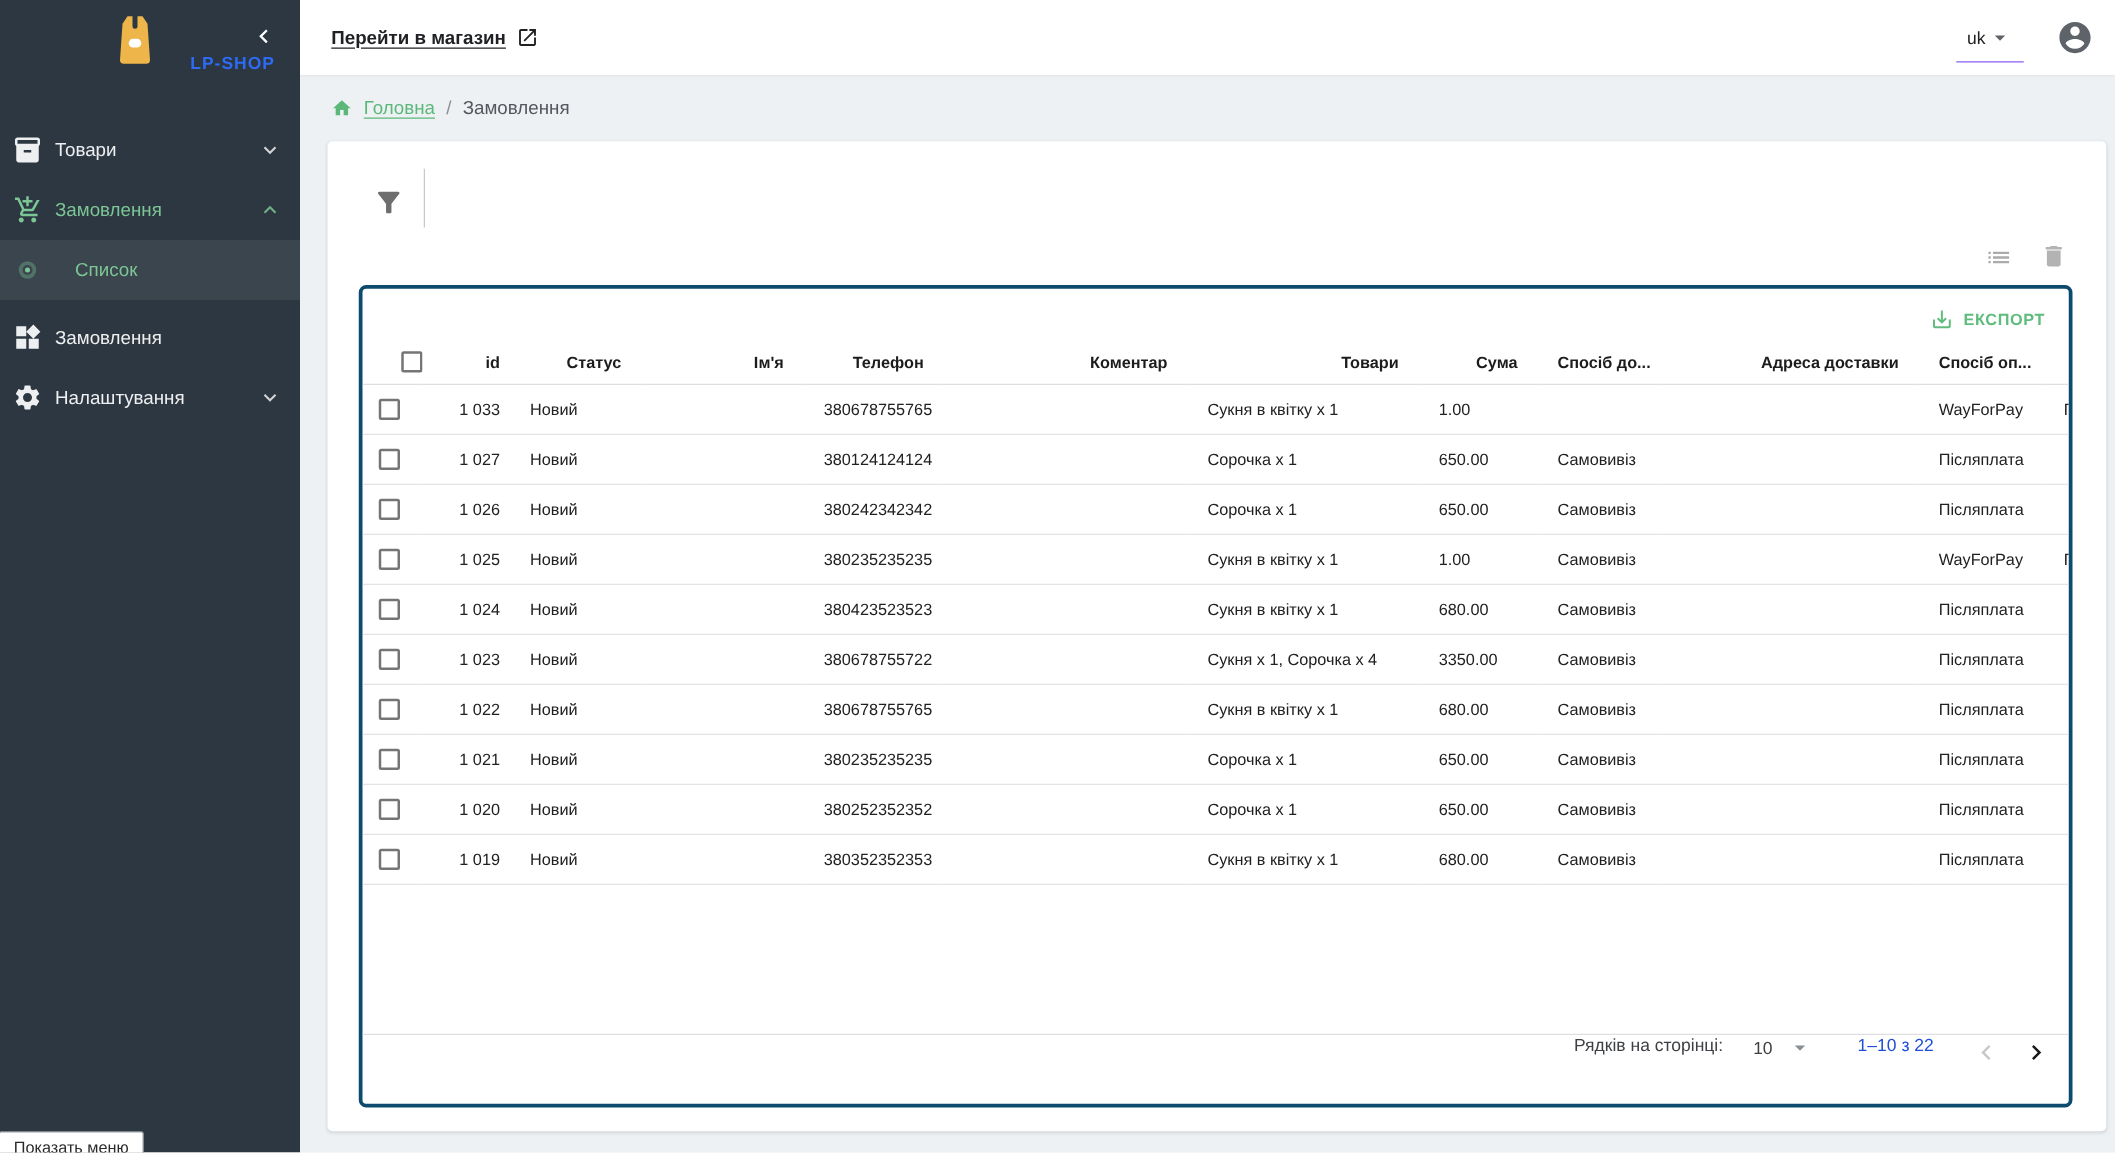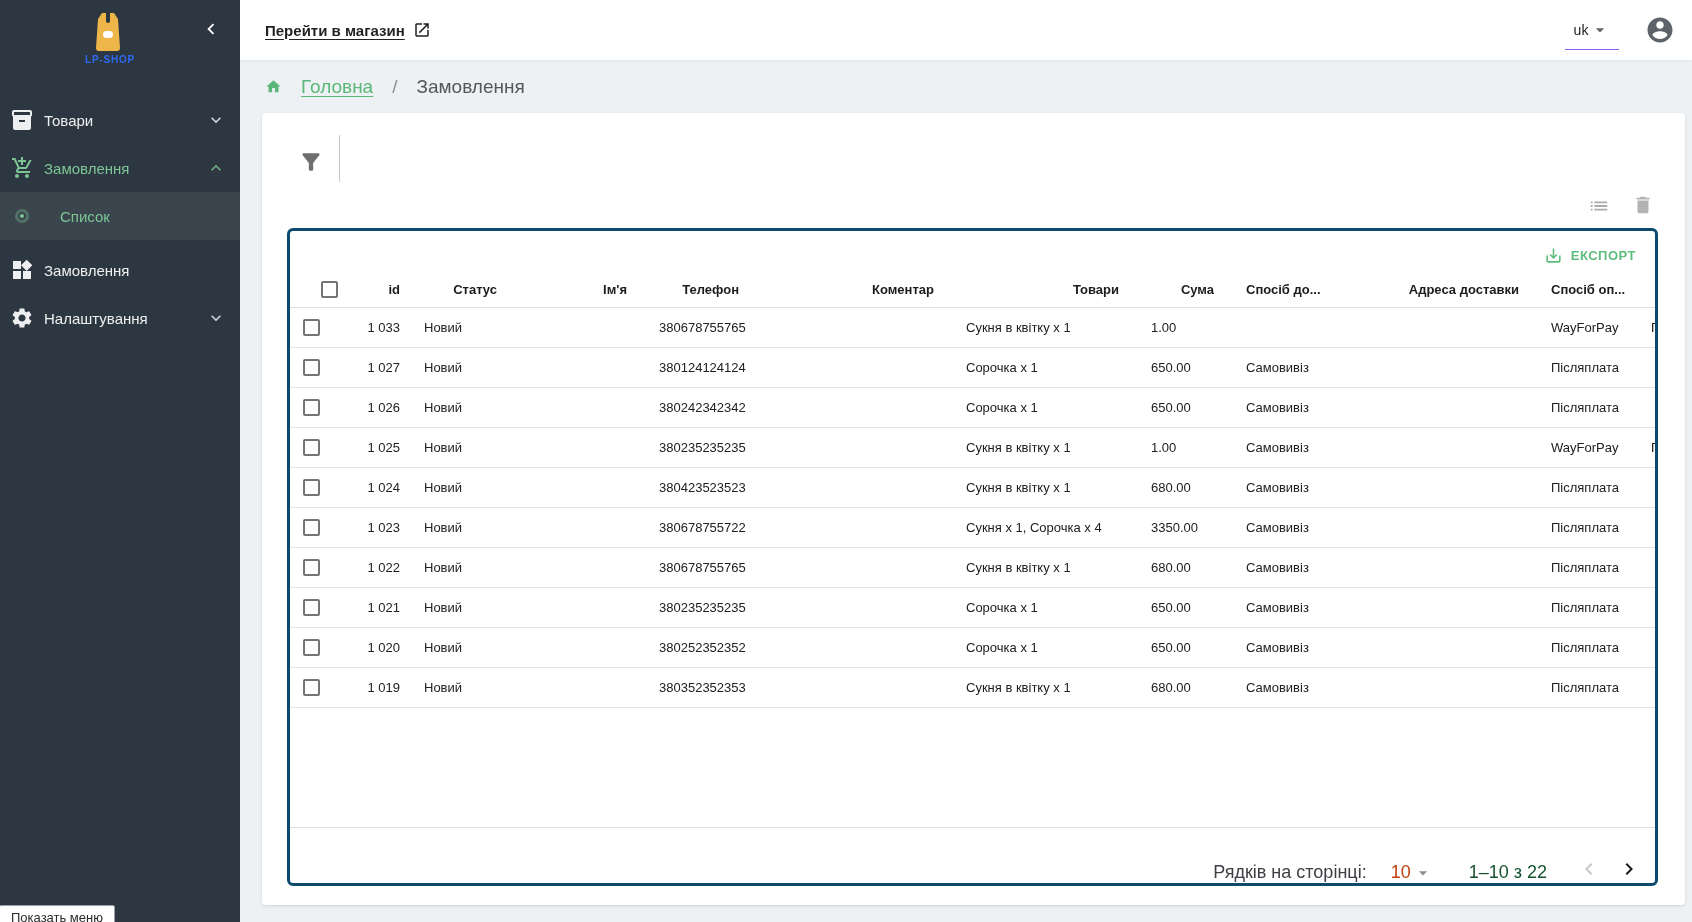--- a/index.html
+++ b/index.html
@@ -11,22 +11,22 @@
   .icon svg { display:block; }
 
   
   .sidebar {
     position:absolute; left:0; top:0; bottom:0; width:240px;
     background:#2D3741; z-index:5;
   }
   .logo-block { position:relative; height:96px; }
   .bag-icon { position:absolute; left:94px; top:12px; }
   .logo-text {
-    position:absolute; top:54px; left:0; width:220px; text-align:center;
-    color:#2E6BF2; font-weight:bold; font-size:10px; letter-spacing:.8px;
+    position:absolute; top:42px; left:0; width:220px; text-align:right;
+    color:#2E6BF2; font-weight:bold; font-size:14px; letter-spacing:.8px;
   }
   .collapse-btn {
     position:absolute; right:18px; top:18px; color:#fff; cursor:pointer;
   }
   .nav-item {
     height:48px; display:flex; align-items:center; padding:0 14px 0 10px;
     color:rgba(255,255,255,.92); font-size:15px; cursor:pointer;
   }
   .nav-item .mi { width:24px; height:24px; margin-right:10px; flex:0 0 auto; }
   .nav-item .lbl { flex:1; white-space:nowrap; }
@@ -53,22 +53,22 @@
   .store-link .txt { font-size:15px; font-weight:600; text-decoration:underline; text-underline-offset:3px; }
   .topbar-spacer { flex:1; }
   .lang-select {
     width:54px; display:flex; align-items:center; justify-content:center; gap:2px;
     padding:8px 0 9px; border-bottom:1px solid #8b5cf6; cursor:pointer;
     font-size:14px; color:#212121; margin-right:26px; margin-top:2px;
   }
   .avatar { color:#5d6368; cursor:pointer; }
 
   .breadcrumb-row {
-    height:53px; display:flex; align-items:center; padding-left:25px; gap:19px;
-    font-size:19px;
+    height:53px; display:flex; align-items:center; padding-left:25px; gap:9px;
+    font-size:15px;
   }
   .bc-home { color:#5CB879; display:flex; align-items:center; cursor:pointer; }
   .bc-link { color:#5CB879; text-decoration:underline; text-underline-offset:3px; cursor:pointer; }
   .bc-sep { color:#8a8f94; }
   .bc-current { color:#54575c; }
 
   
   .outer-card {
     position:absolute; left:22px; right:7px; top:113px; bottom:17px;
     background:#fff; border-radius:4px; box-shadow:0 1px 3px rgba(0,0,0,.12);
@@ -108,26 +108,26 @@
     white-space:nowrap; overflow:hidden;
   }
   th.c-id, td.c-id { text-align:right; padding-right:8px; }
   th.c-check, td.c-check { padding:0 0 0 13px; }
   .cb {
     display:inline-block; width:17px; height:17px; border:2px solid #757575;
     border-radius:2px; cursor:pointer; vertical-align:middle;
   }
   .tbl-spacer { flex:1; }
   .tbl-footer {
-    border-top:1px solid #e0e0e0; height:56px; display:flex; align-items:flex-end;
-    justify-content:flex-end; padding-right:12px; font-size:18px; color:#3c3f43;
+    border-top:1px solid #e0e0e0; height:56px; display:flex; align-items:flex-start;
+    justify-content:flex-end; padding-right:12px; font-size:14px; color:#3c3f43;
   }
   .rpp-label { margin-right:24px; }
-  .rpp-select { display:flex; align-items:center; gap:2px; cursor:pointer; color:#c2410c; margin-right:36px; }
-  .range-label { color:#14532d; margin-right:28px; }
+  .rpp-select { display:flex; align-items:center; gap:12px; cursor:pointer; color:#404040; margin-right:36px; }
+  .range-label { color:#1d4ed8; margin-right:28px; }
   .pg-btn { width:28px; height:28px; display:flex; align-items:center; justify-content:center; cursor:pointer; }
   .pg-prev { color:#c8c8c8; margin-right:12px; }
   .pg-next { color:#1b1b1b; }
 
   
   .status-tooltip {
     position:absolute; left:-1px; bottom:-14px; background:#fff;
     border:1px solid #9aa0a6; border-radius:2px; padding:4px 11px 10px;
     font-size:13px; color:#2a2a2a; z-index:20; white-space:nowrap;
   }

